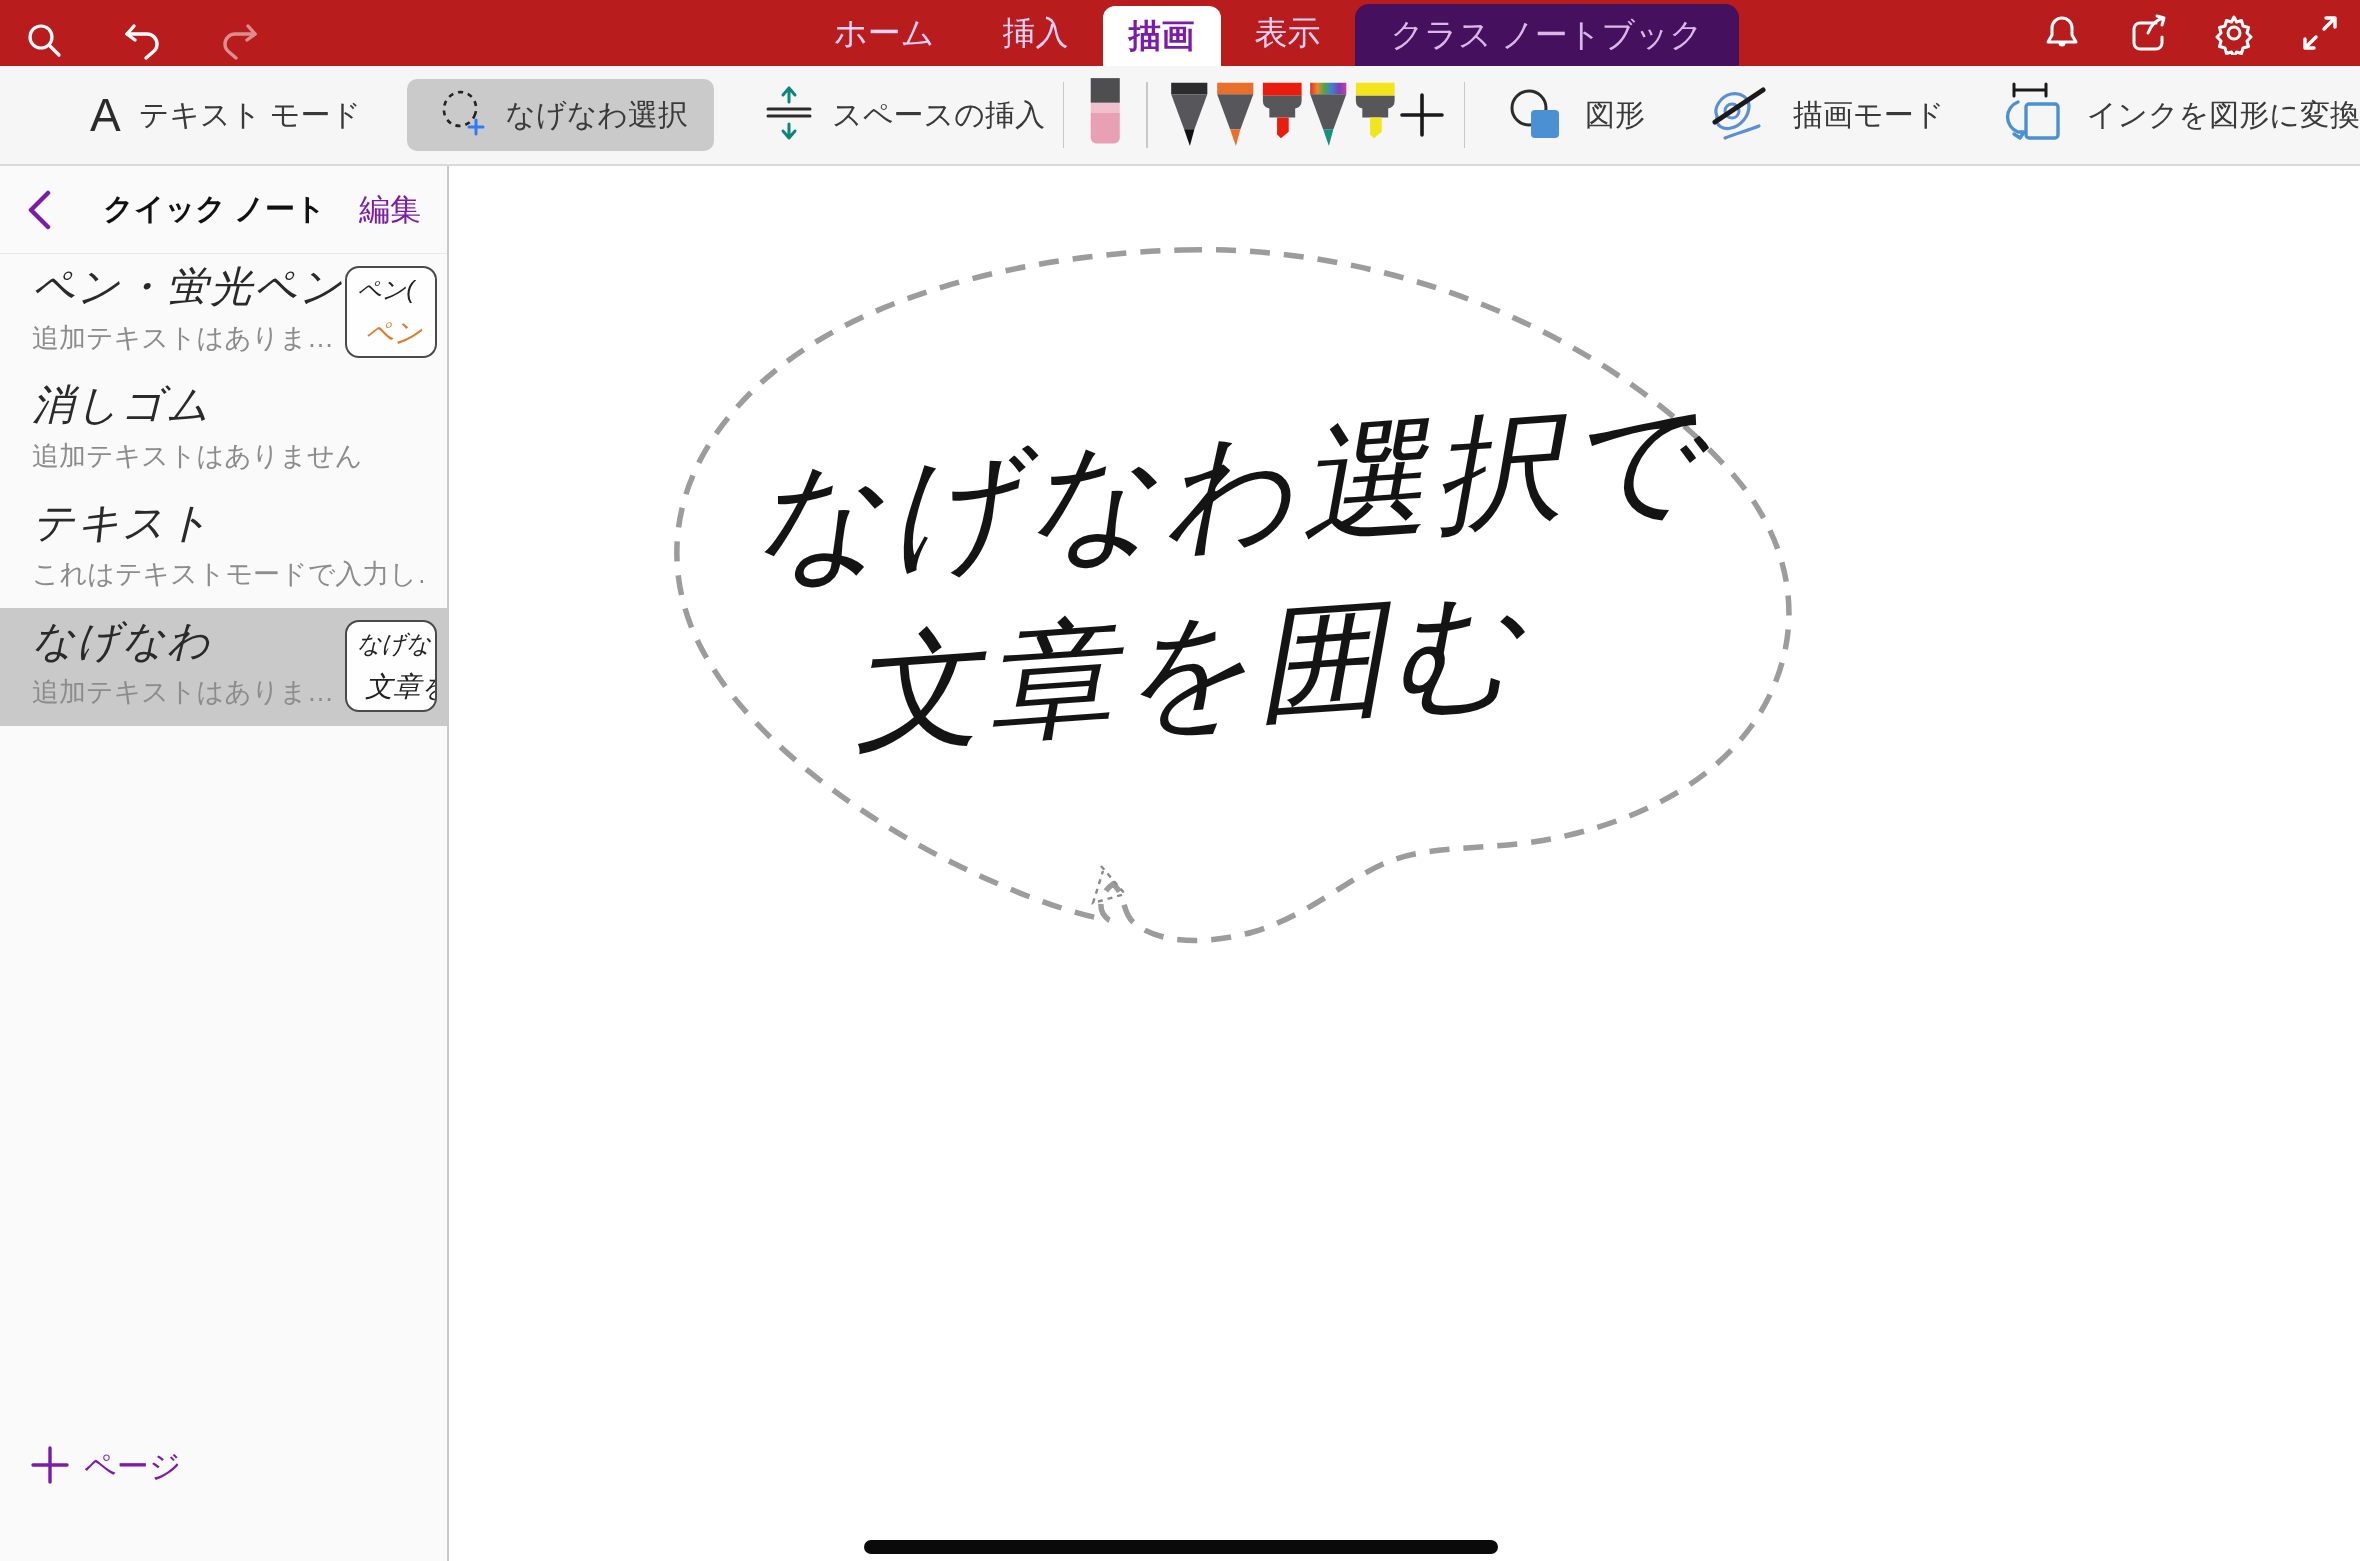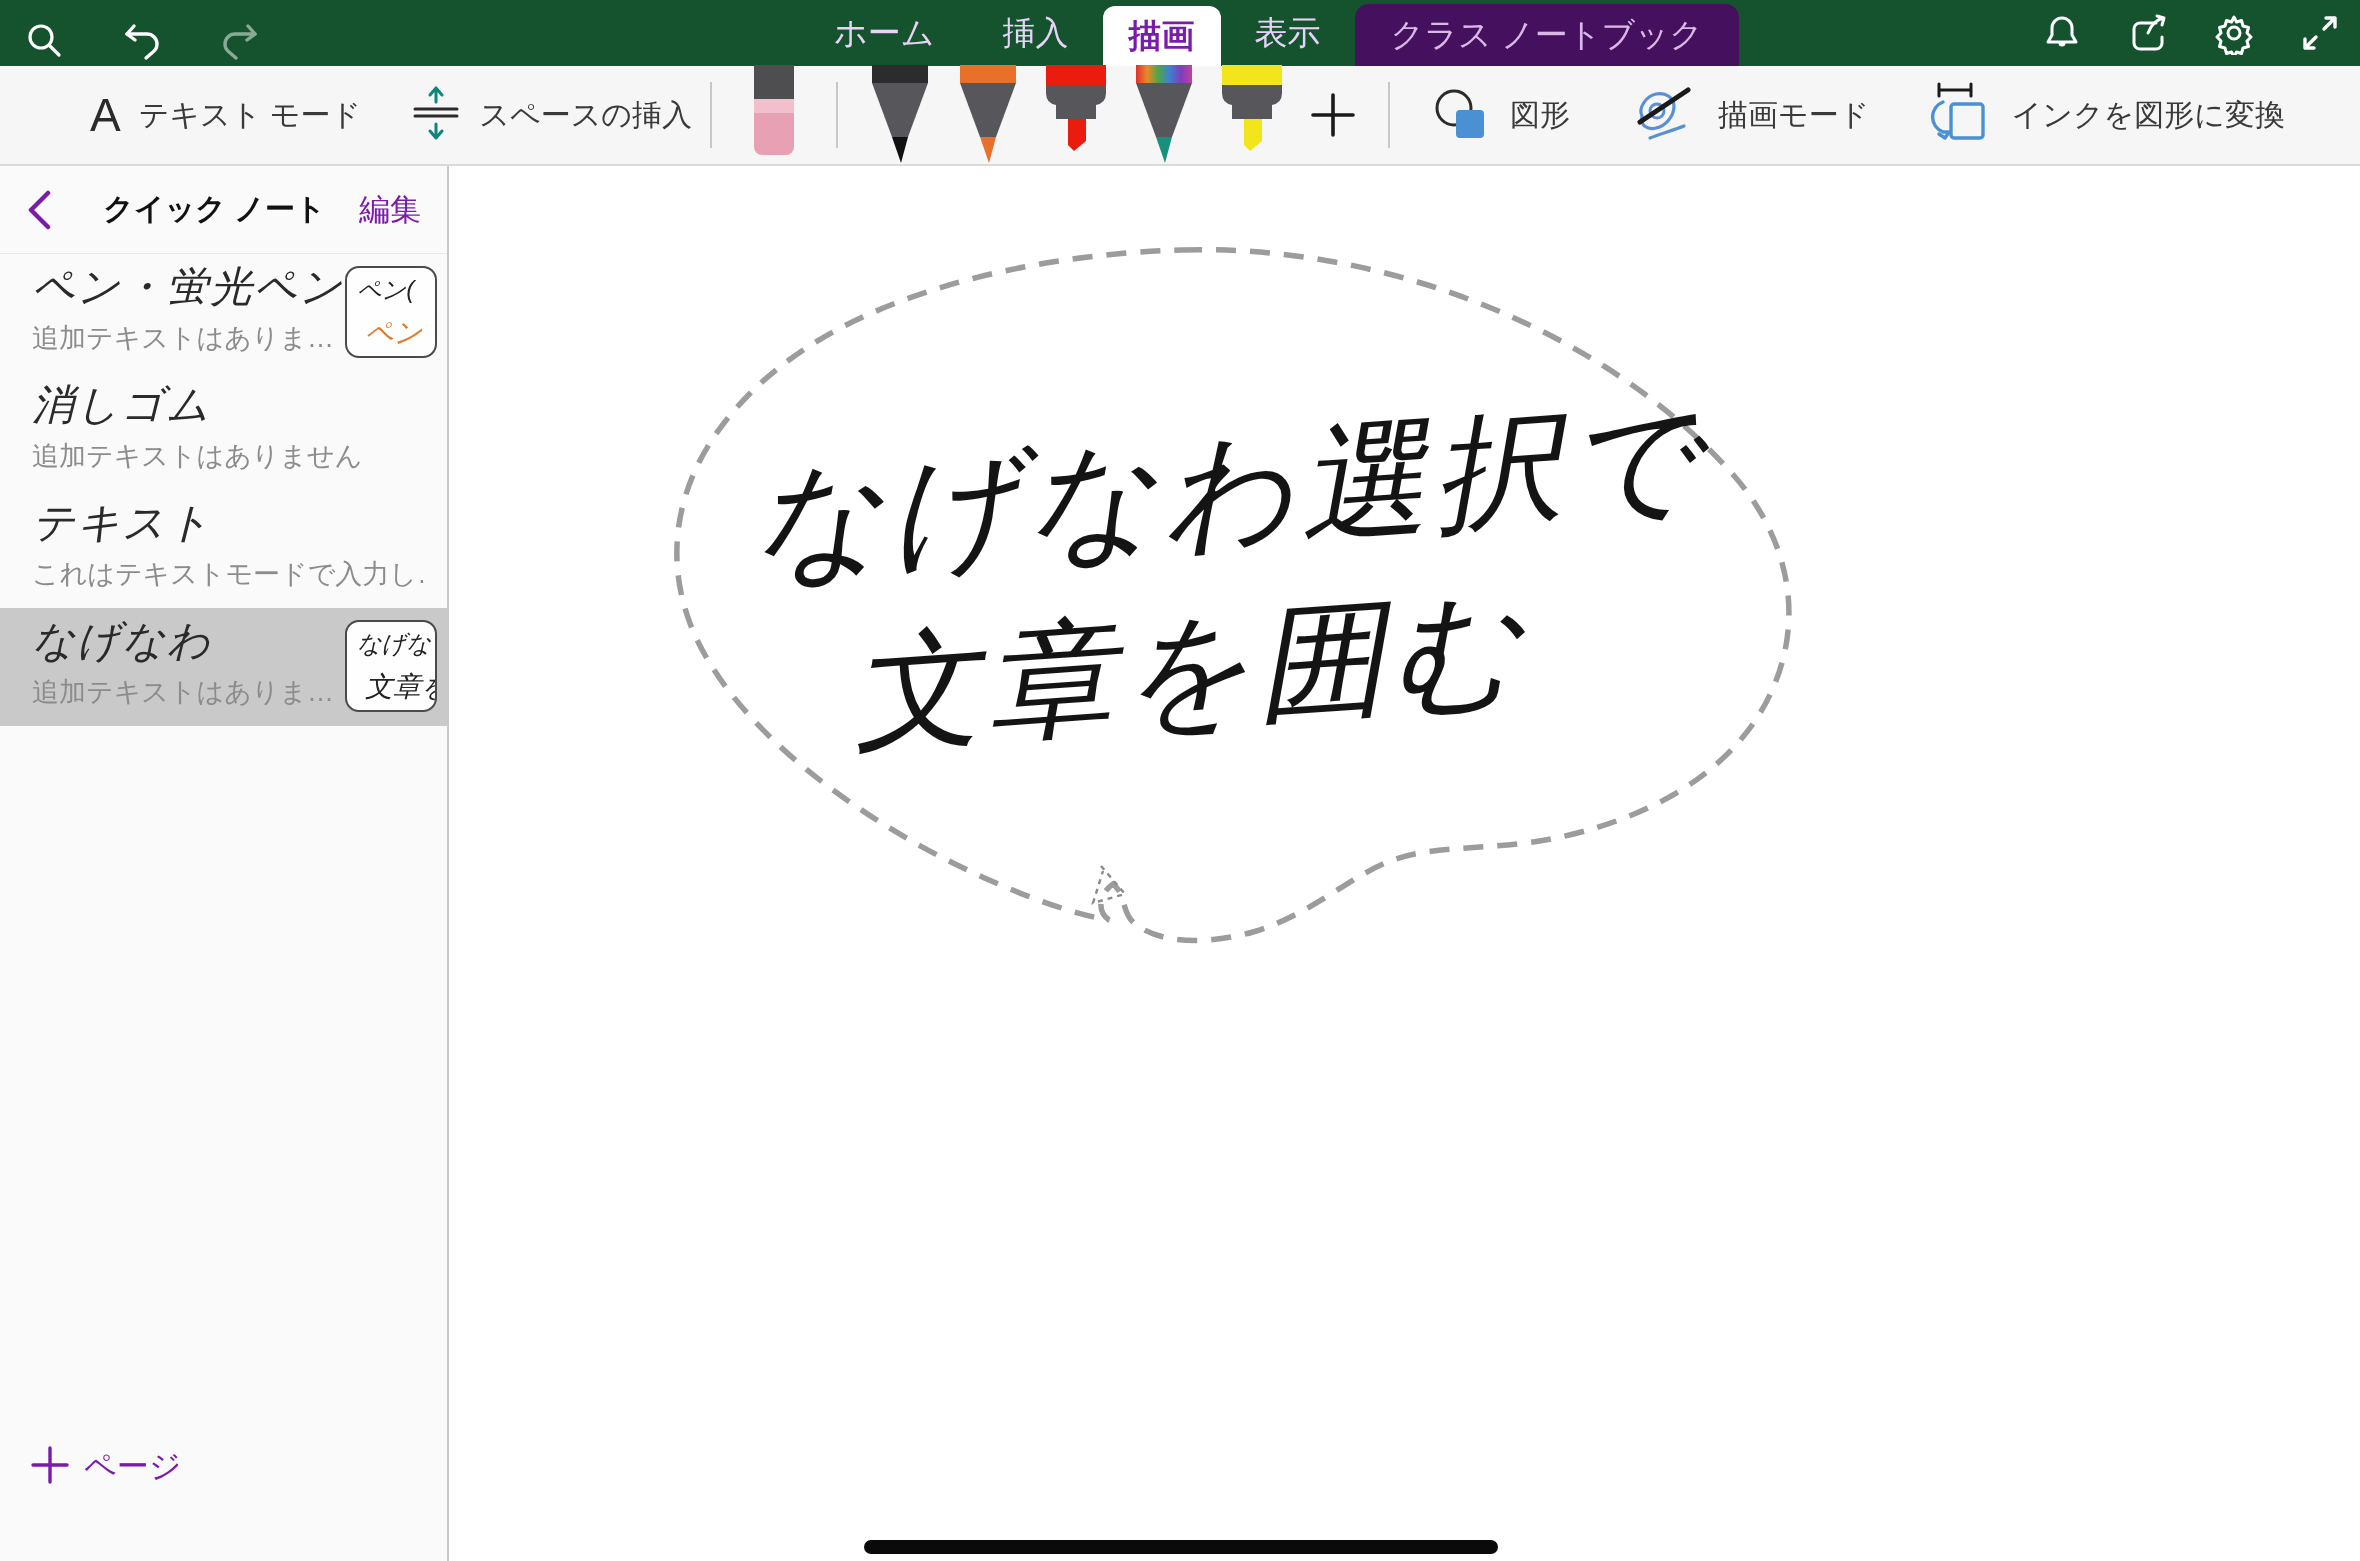--- a/index.html
+++ b/index.html
@@ -7,21 +7,21 @@
   body {
     font-family:"Liberation Sans", sans-serif;
     background:#ffffff;
     position:relative;
     overflow:hidden;
   }
 
   
   .topbar {
     position:absolute; left:0; top:0; width:2360px; height:80px;
-    background:#14532d;
+    background:#b91c1c;
     display:flex; 
   }
   .topbar-left { display:flex; align-items:center; gap:54px; padding-left:22px; width:430px; }
   .tb-icon { width:44px; height:44px; display:flex; align-items:center; justify-content:center; }
   .tb-icon svg { display:block; }
   .disabled { opacity:.5; }
 
   .tab-strip {
     position:absolute; left:800px; top:0; height:66px;
     display:flex; align-items:stretch;
@@ -176,20 +176,29 @@
     </div>
   </div>
 </div>
 
 <div class="toolbar">
   <div class="tool-group">
     <span class="a-glyph">A</span>
     <span class="tool-label">テキスト モード</span>
   </div>
 
+  <div class="lasso-btn">
+    <span>
+      <svg width="58" height="52" viewBox="0 0 58 52" fill="none">
+        <ellipse cx="27" cy="22" rx="16" ry="17" stroke="#222" stroke-width="2.6" stroke-dasharray="5 5" transform="rotate(18 27 22)"></ellipse>
+        <path d="M36 40 h14 M43 33 v14" stroke="#2F7CF6" stroke-width="3" stroke-linecap="round"></path>
+      </svg>
+    </span>
+    <span class="tool-label">なげなわ選択</span>
+  </div>
 
   <div class="space-group">
     <span>
       <svg width="54" height="58" viewBox="0 0 54 58" fill="none" stroke-linecap="round">
         <path d="M27 4 v14 M27 4 l-6 7 M27 4 l6 7" stroke="#0E857C" stroke-width="3"></path>
         <path d="M27 54 v-14 M27 54 l-6 -7 M27 54 l6 -7" stroke="#0E857C" stroke-width="3"></path>
         <path d="M6 25 h42 M6 32 h42" stroke="#2B2B2B" stroke-width="3"></path>
       </svg>
     </span>
     <span class="tool-label">スペースの挿入</span>

